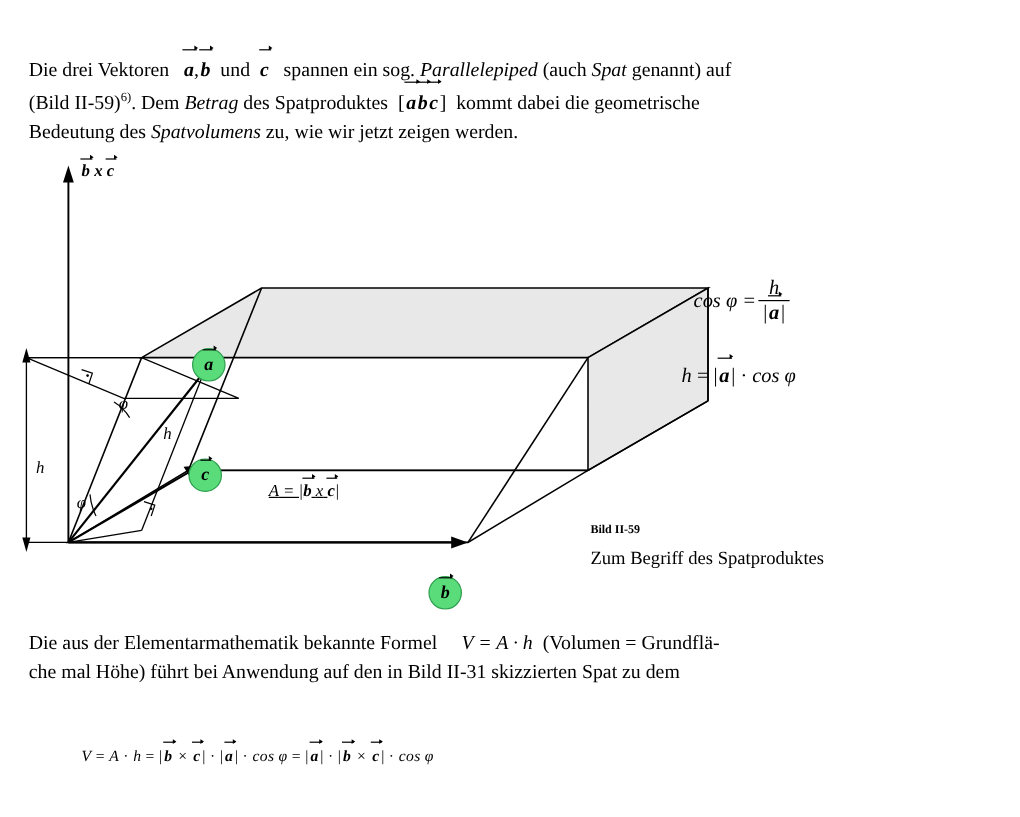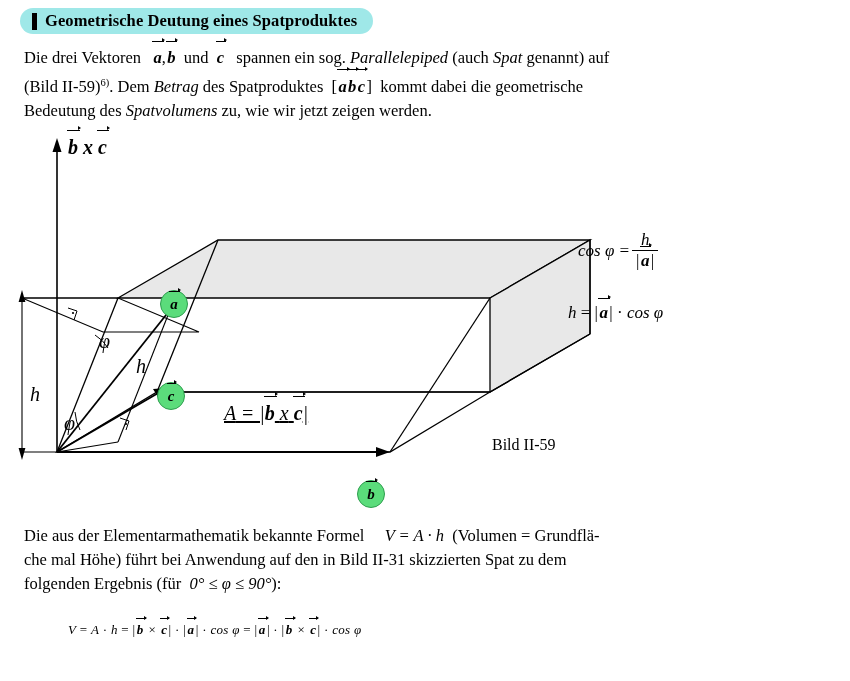--- a/index.html
+++ b/index.html
@@ -86,22 +86,22 @@
     position: absolute;
     left: 0;
     top: 130px;
     width: 850px;
     height: 390px;
   }
   .fig-caption-title {
     position: absolute;
     left: 492px;
     top: 306px;
-    font-weight: normal;
-    font-size: 16px;
+    font-weight: bold;
+    font-size: 10px;
   }
   .fig-caption-sub {
     position: absolute;
     left: 492px;
     top: 327px;
     font-size: 15.5px;
   }
   .formula-box {
     position: absolute;
     left: 560px;
@@ -126,42 +126,38 @@
     border: 1px solid #2f9e4f;
     display: flex;
     align-items: center;
     justify-content: center;
     font-size: 15px;
     font-weight: bold;
     font-style: italic;
   }
   .lbl {
     position: absolute;
-    font-size: 20px;
+    font-size: 14px;
   }
   .lbl-it { font-style: italic; }
 
   
   .bottom-formula {
     position: absolute;
     left: 68px;
     top: 622px;
     font-size: 13px;
     letter-spacing: 0.3px;
   }
 </style>
 </head>
 <body>
 
 <div class="page">
 
-  <div class="heading-banner">
-    <span class="bar"></span>
-    <span class="heading-text">Geometrische Deutung eines Spatproduktes</span>
-  </div>
 
   <div class="para" style="left:24px; top:46px; width:800px;">
     <span>
       <span>Die drei Vektoren</span>
       &nbsp;&nbsp;<span class="vec">a</span>, <span class="vec">b</span>
       &nbsp;<span>und</span>&nbsp;
       <span class="vec">c</span>&nbsp;&nbsp;
       <span>spannen ein sog.</span>
       <i>Parallelepiped</i>
       <span>(auch</span>
@@ -275,33 +271,30 @@
           <span class="den">| <span class="vec">a</span> |</span>
         </span>
       </div>
       <div style="margin-top:32px; margin-left:8px;">
         <span style="font-style:italic;">h</span> = | <span class="vec">a</span> | · <span style="font-style:italic;">cos φ</span>
       </div>
     </div>
 
     
     <div class="fig-caption-title">Bild II-59</div>
+    <div class="fig-caption-sub">Zum Begriff des Spatproduktes</div>
   </div>
 
   <div class="para" style="left:24px; top:524px; width:800px;">
     <span>
       <span>Die aus der Elementarmathematik bekannte Formel</span>
       &nbsp;<span style="font-style:italic;margin-left:12px;">V = A · h</span>&nbsp;
       <span>(Volumen = Grundflä-</span>
     </span><br>
     <span>che mal Höhe) führt bei Anwendung auf den in Bild II-31 skizzierten Spat zu dem</span><br>
-    <span>
-      <span>folgenden Ergebnis (für</span>
-      &nbsp;<span style="font-style:italic;">0° ≤ φ ≤ 90°</span><span>):</span>
-    </span>
   </div>
 
   <div class="bottom-formula">
     <span style="font-style:italic;">V</span> = <span style="font-style:italic;">A</span> · <span style="font-style:italic;">h</span> =
     | <span class="vec">b</span>  ×  <span class="vec">c</span> | ·
     | <span class="vec">a</span> | · <span style="font-style:italic;">cos φ</span> =
     | <span class="vec">a</span> | ·
     | <span class="vec">b</span>  ×  <span class="vec">c</span> | · <span style="font-style:italic;">cos φ</span>
   </div>
 

